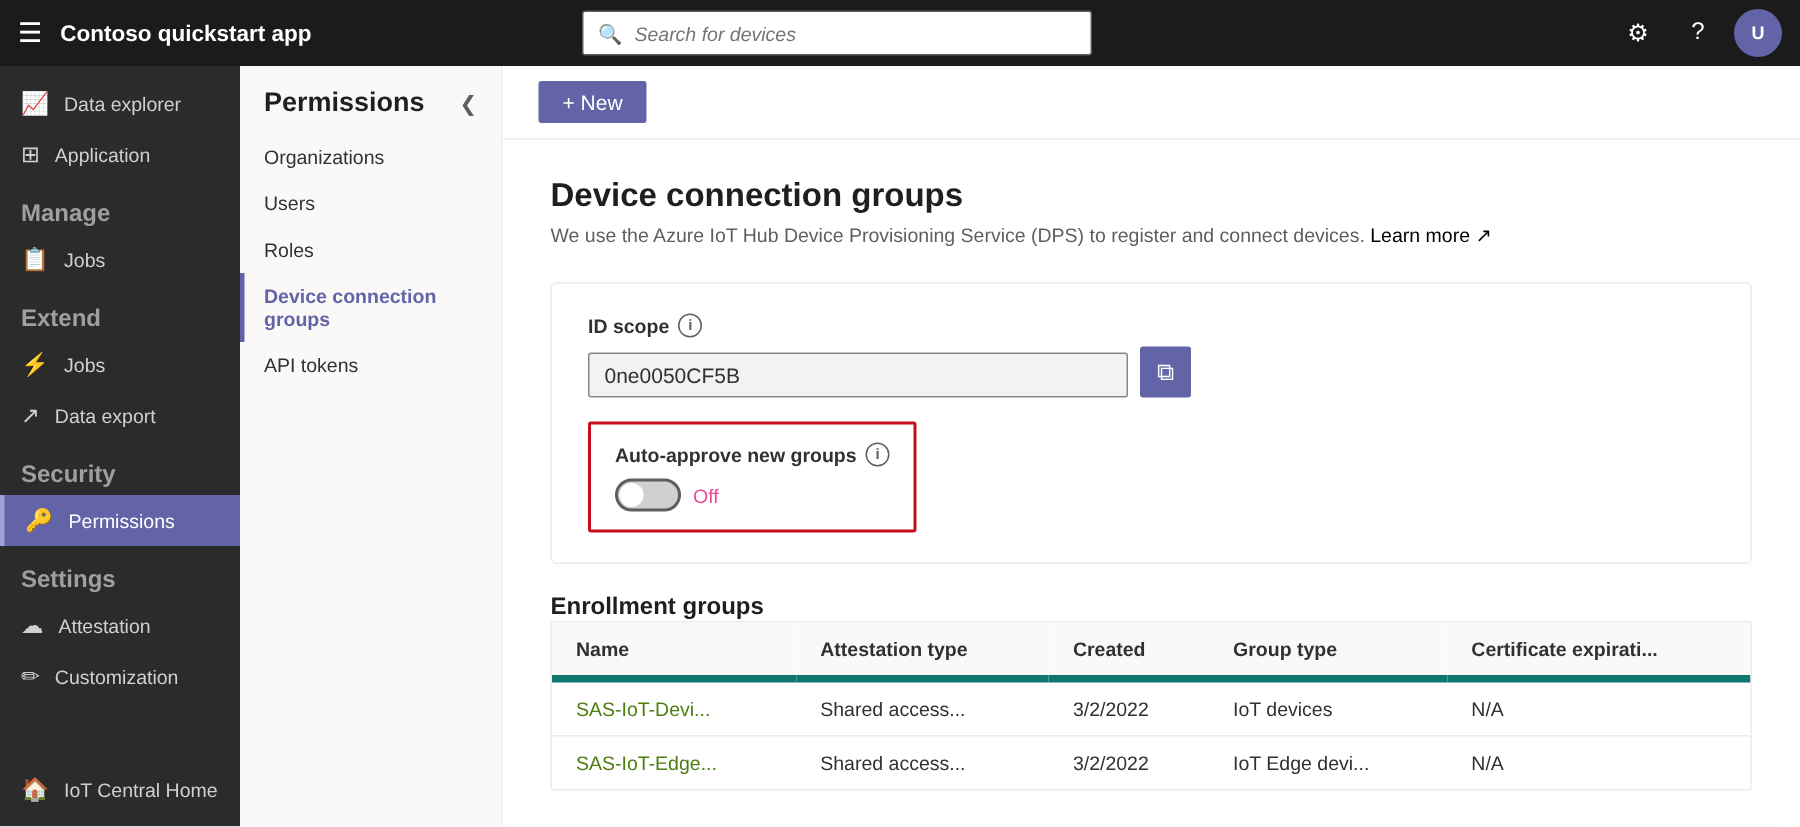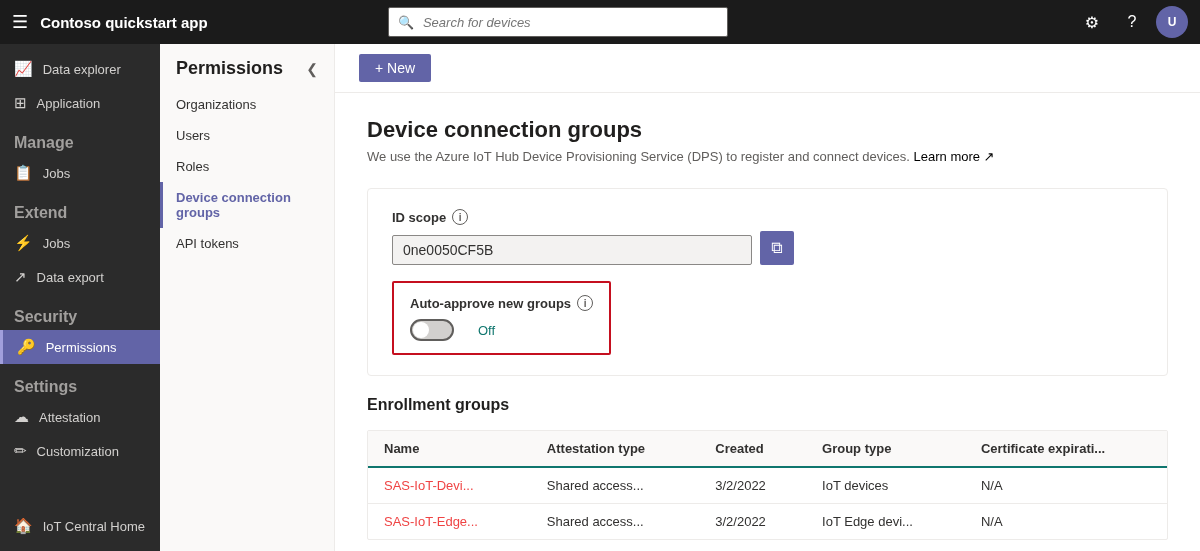--- a/index.html
+++ b/index.html
@@ -292,60 +292,58 @@
       height: 16px;
       background: white;
       border-radius: 50%;
       position: absolute;
       top: 1px;
       left: 1px;
       transition: left 0.2s;
     }
     .toggle-text {
       font-size: 13px;
-      color: #0f766e;
-      margin-left: 16px;
+      color: #ec4899;
     }
 
     
     .section-title {
       font-size: 16px;
       font-weight: 600;
       color: #201f1e;
-      margin-bottom: 16px;
     }
     .table-wrapper {
       border: 1px solid #edebe9;
       border-radius: 2px;
       overflow: hidden;
     }
     table {
       width: 100%;
       border-collapse: collapse;
       font-size: 13px;
     }
     thead tr {
       background: #faf9f8;
-      border-bottom: 2px solid #0f766e;
+      border-bottom: 5px solid #0f766e;
     }
     thead th {
       text-align: left;
       padding: 10px 16px;
       font-weight: 600;
       color: #323130;
     }
     tbody tr {
       border-bottom: 1px solid #edebe9;
     }
     tbody tr:last-child { border-bottom: none; }
     tbody td {
       padding: 10px 16px;
       color: #323130;
     }
-    .link-cell { color: #ef4444; cursor: pointer; text-decoration: none; }
+    .link-cell { color: #4d7c0f; cursor: pointer; text-decoration: none; }
   </style>
 </head>
 <body>
 
 <div class="topbar">
   <span style="font-size:18px; color:white; cursor:pointer;">☰</span>
   <span class="topbar-title">Contoso quickstart app</span>
   <div class="topbar-search">
     <span style="color:#605e5c; font-size:13px;">🔍</span>
     <input type="text" placeholder="Search for devices" style="">

